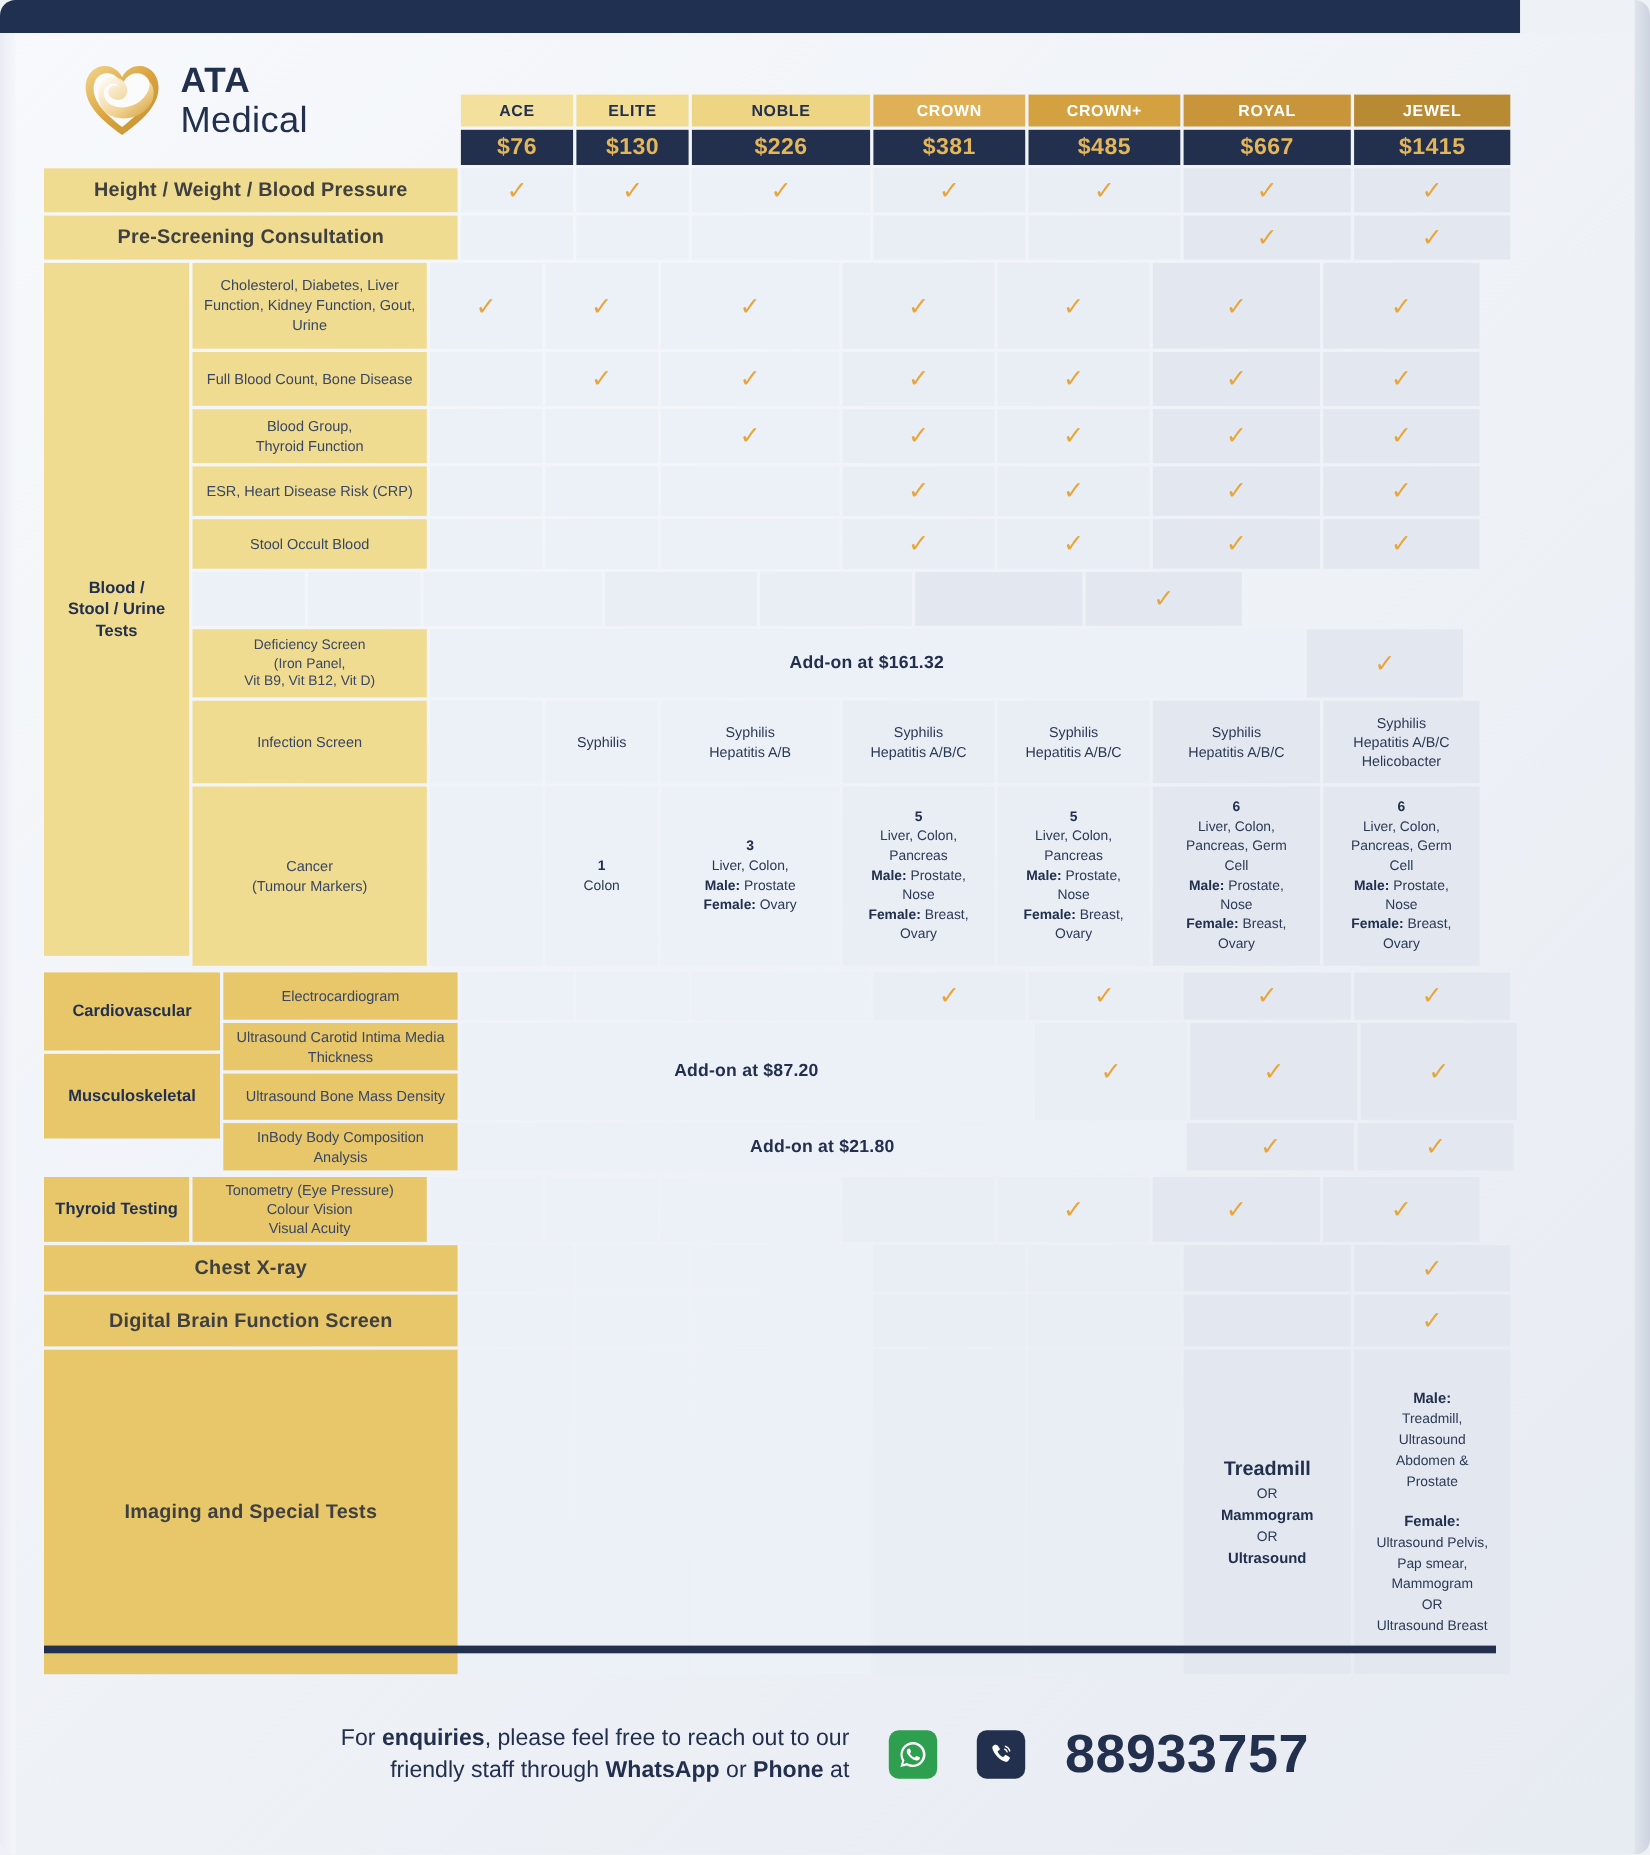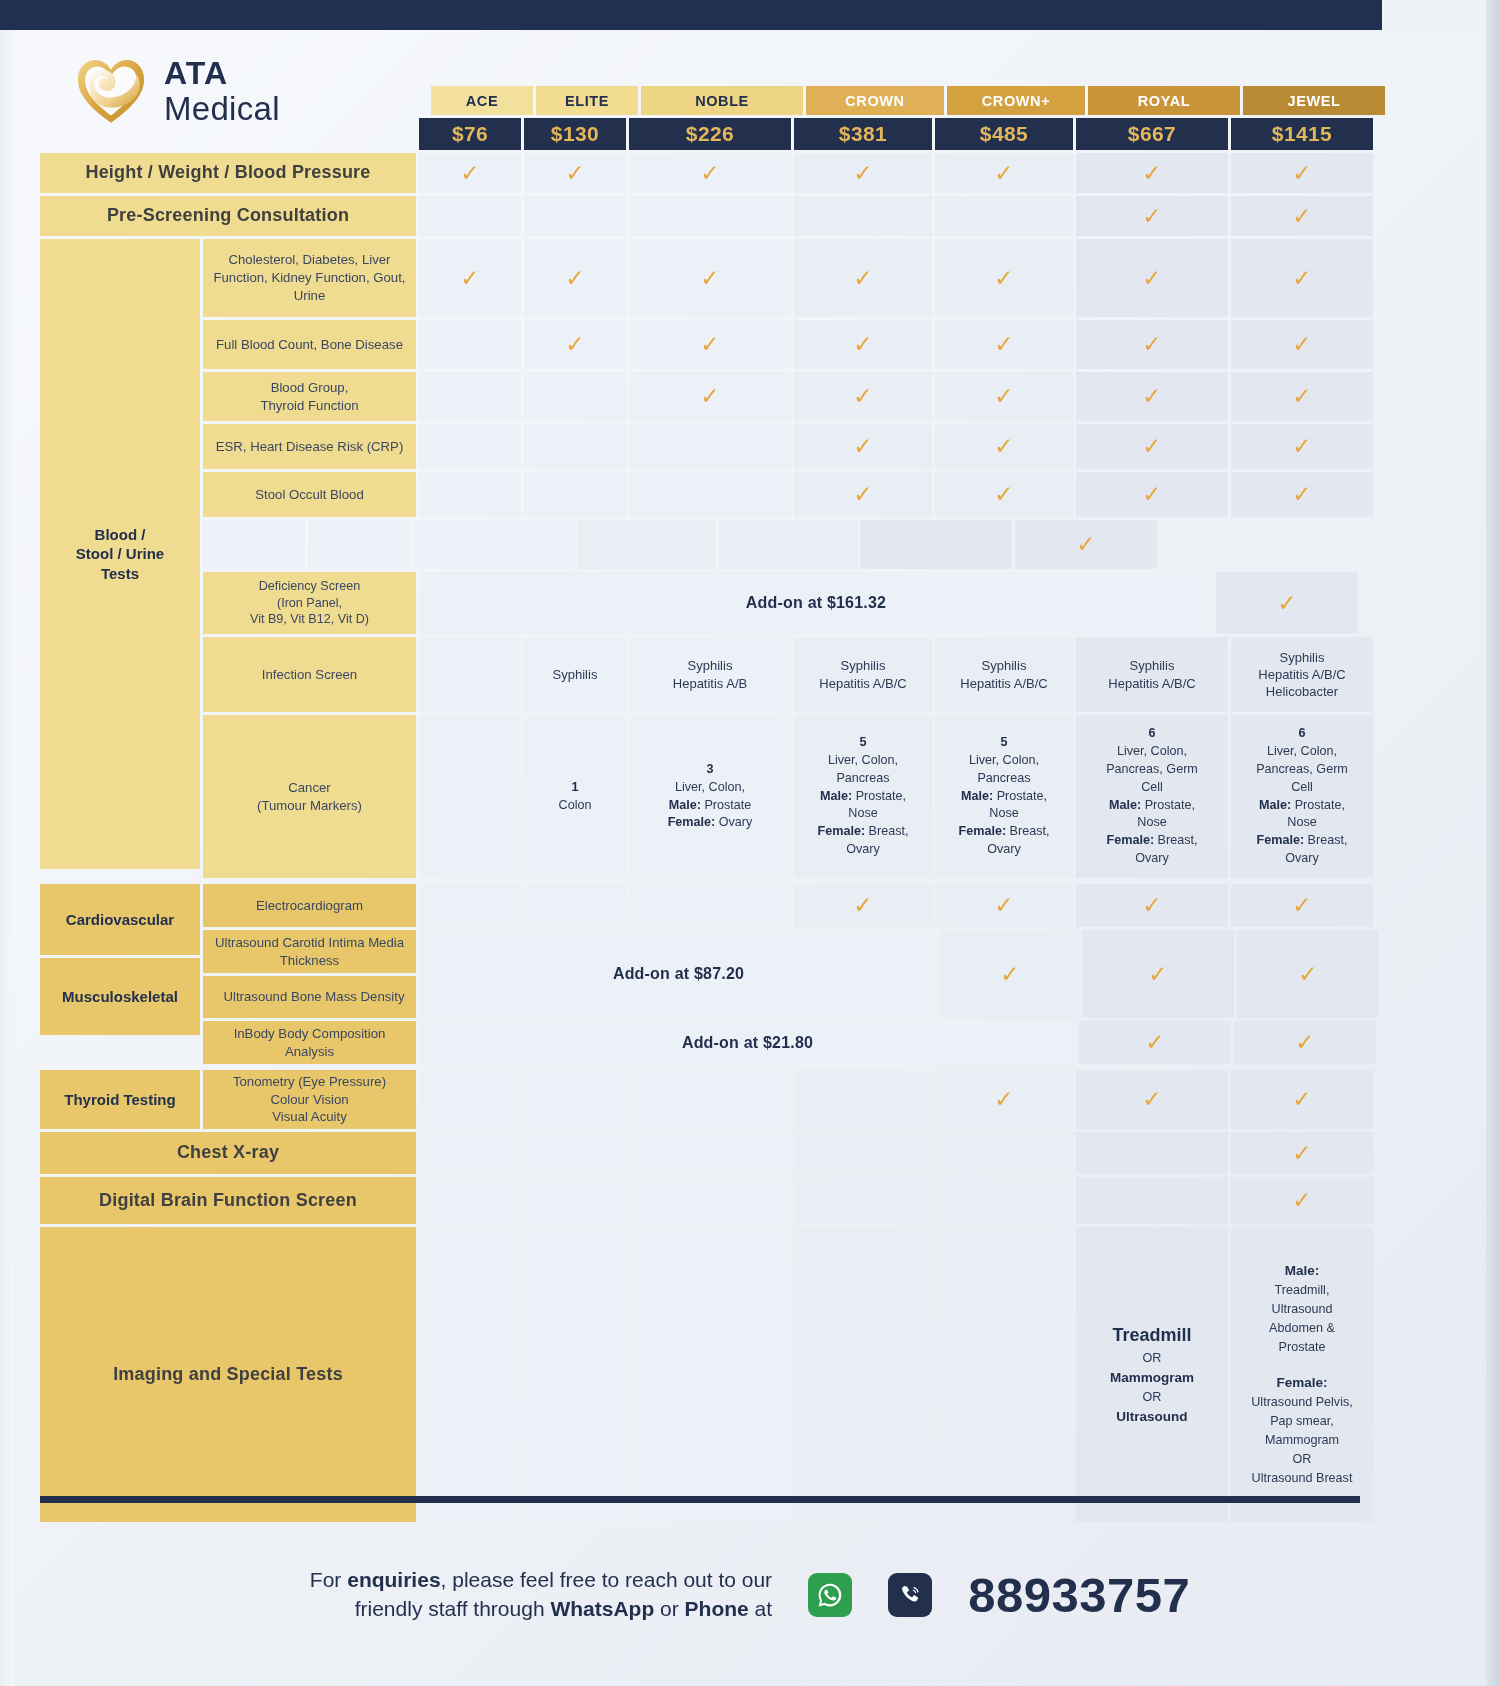--- a/index.html
+++ b/index.html
@@ -5,39 +5,40 @@
   * { box-sizing: border-box; margin: 0; padding: 0; }
   html, body {
     width: 1500px; height: 1686px;
     font-family: "Liberation Sans", sans-serif;
     background: #eef1f6;
   }
   #page {
     position: relative; width: 1500px; height: 1686px;
     background: linear-gradient(135deg,#f7f9fc 0%,#eef1f6 55%,#e7ebf2 100%);
     overflow: hidden;
+    border-radius: 14px;
   }
   .topbar { position:absolute; left:0; top:0; width:1382px; height:30px; background:#1f3050; }
   .topbar-right { position:absolute; left:1382px; top:0; width:118px; height:30px; background:#eef1f6; }
   .rightstrip { position:absolute; right:0; top:0; width:14px; height:1686px;
      background: linear-gradient(90deg,#dfe4ec 0%,#cdd4df 100%); }
   .leftedge { position:absolute; left:0; top:30px; width:14px; height:1656px;
      background: linear-gradient(90deg,#e9edf3 0%,#f4f6fa 100%); }
 
   
   .logo-wrap { position:absolute; left:74px; top:55px; display:flex; align-items:center; gap:16px; }
   .logo-mark { width:74px; height:72px; flex:none; }
   .logo-text { line-height:1; }
   .logo-ata { font-size:32px; font-weight:800; color:#22304e; letter-spacing:1px; }
   .logo-med { font-size:33px; color:#22304e; letter-spacing:0.3px; margin-top:3px; }
 
   
   .grid { position:absolute; left:40px; top:86px; width:1320px; }
   .row { display:flex; width:100%; gap:3px; margin-bottom:3px; }
-  .cat { width:160px; flex:none; }
+  .cat { width:132px; flex:none; }
   .sub { width:213px; flex:none; }
   .catsub { width:376px; flex:none; }
 
   
   .c0 { width:102px; flex:none; }  
   .c1 { width:102px; flex:none; }  
   .c2 { width:162px; flex:none; }  
   .c3 { width:138px; flex:none; }  
   .c4 { width:138px; flex:none; }  
   .c5 { width:152px; flex:none; }  
@@ -116,21 +117,21 @@
     <div class="logo-text">
       <div class="logo-ata">ATA</div>
       <div class="logo-med">Medical</div>
     </div>
   </div>
 
   <div class="grid">
 
     <div class="headrow">
       <div class="spacer"></div>
-      <div class="plan-head c0" style="background: rgb(242, 224, 156); color: rgb(34, 48, 78); margin-left: 12px;">ACE</div>
+      <div class="plan-head c0" style="background: rgb(242, 224, 156); color: rgb(34, 48, 78);">ACE</div>
       <div class="plan-head c1" style="background: rgb(241, 220, 146); color: rgb(34, 48, 78); text-align: center;">ELITE</div>
       <div class="plan-head c2" style="background: rgb(238, 213, 132); color: rgb(34, 48, 78);">NOBLE</div>
       <div class="plan-head c3" style="background: rgb(223, 176, 86); color: rgb(255, 255, 255);">CROWN</div>
       <div class="plan-head c4" style="background: rgb(211, 161, 64); color: rgb(255, 255, 255);">CROWN+</div>
       <div class="plan-head c5" style="background: rgb(200, 149, 58); color: rgb(255, 255, 255);">ROYAL</div>
       <div class="plan-head c6" style="background: rgb(184, 138, 51); color: rgb(255, 255, 255);">JEWEL</div>
     </div>
 
     <div class="headrow">
       <div class="spacer"></div>

